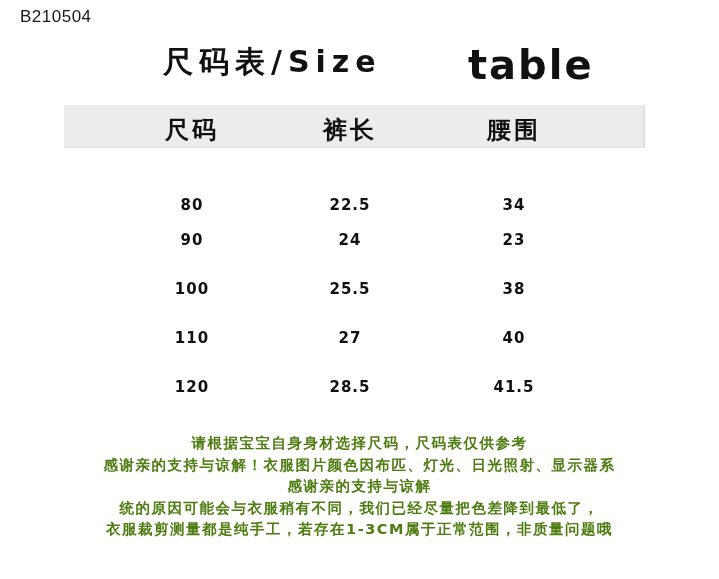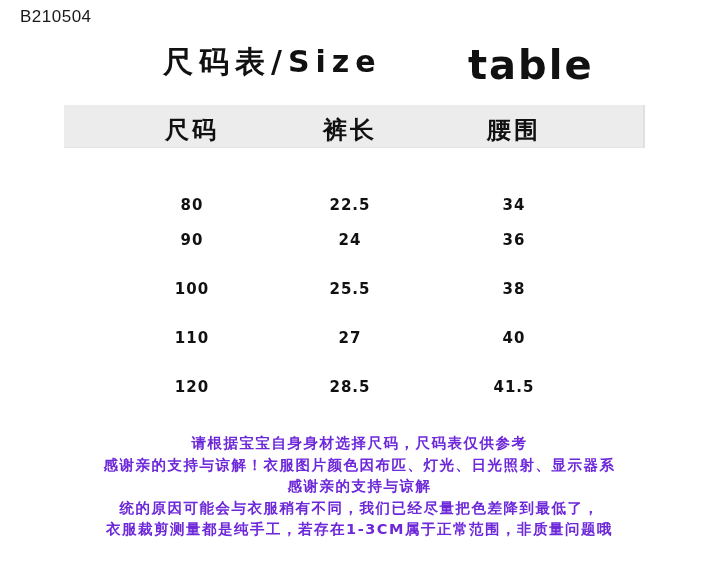--- a/index.html
+++ b/index.html
@@ -49,21 +49,21 @@
   .r1 { top:182px;margin-top:14px; }
   .r2 { top:231px; }
   .r3 { top:280px; }
   .r4 { top:329px; }
   .r5 { top:378px; }
   .notes {
     position:absolute; left:0; right:0; top:433px;
     text-align:center;
     font-size:14.5px; font-weight:600;
     letter-spacing:1.5px; line-height:21.5px;
-    color:#6d28d9;
+    color:#4d7c0f;
   }
 </style>
 </head>
 <body>
 
 <div class="canvas">
 
   <div class="code">B210504</div>
 
   <div class="title-main">尺码表/Size</div>
@@ -75,21 +75,21 @@
   <div class="th c3">腰围</div>
 
   <div>
     <span class="cell c1 r1">80</span>
     <span class="cell c2 r1">22.5</span>
     <span class="cell c3 r1">34</span>
   </div>
   <div>
     <span class="cell c1 r2">90</span>
     <span class="cell c2 r2">24</span>
-    <span class="cell c3 r2">36</span>
+    <span class="cell c3 r2">23</span>
   </div>
   <div>
     <span class="cell c1 r3">100</span>
     <span class="cell c2 r3">25.5</span>
     <span class="cell c3 r3">38</span>
   </div>
   <div>
     <span class="cell c1 r4">110</span>
     <span class="cell c2 r4">27</span>
     <span class="cell c3 r4">40</span>

